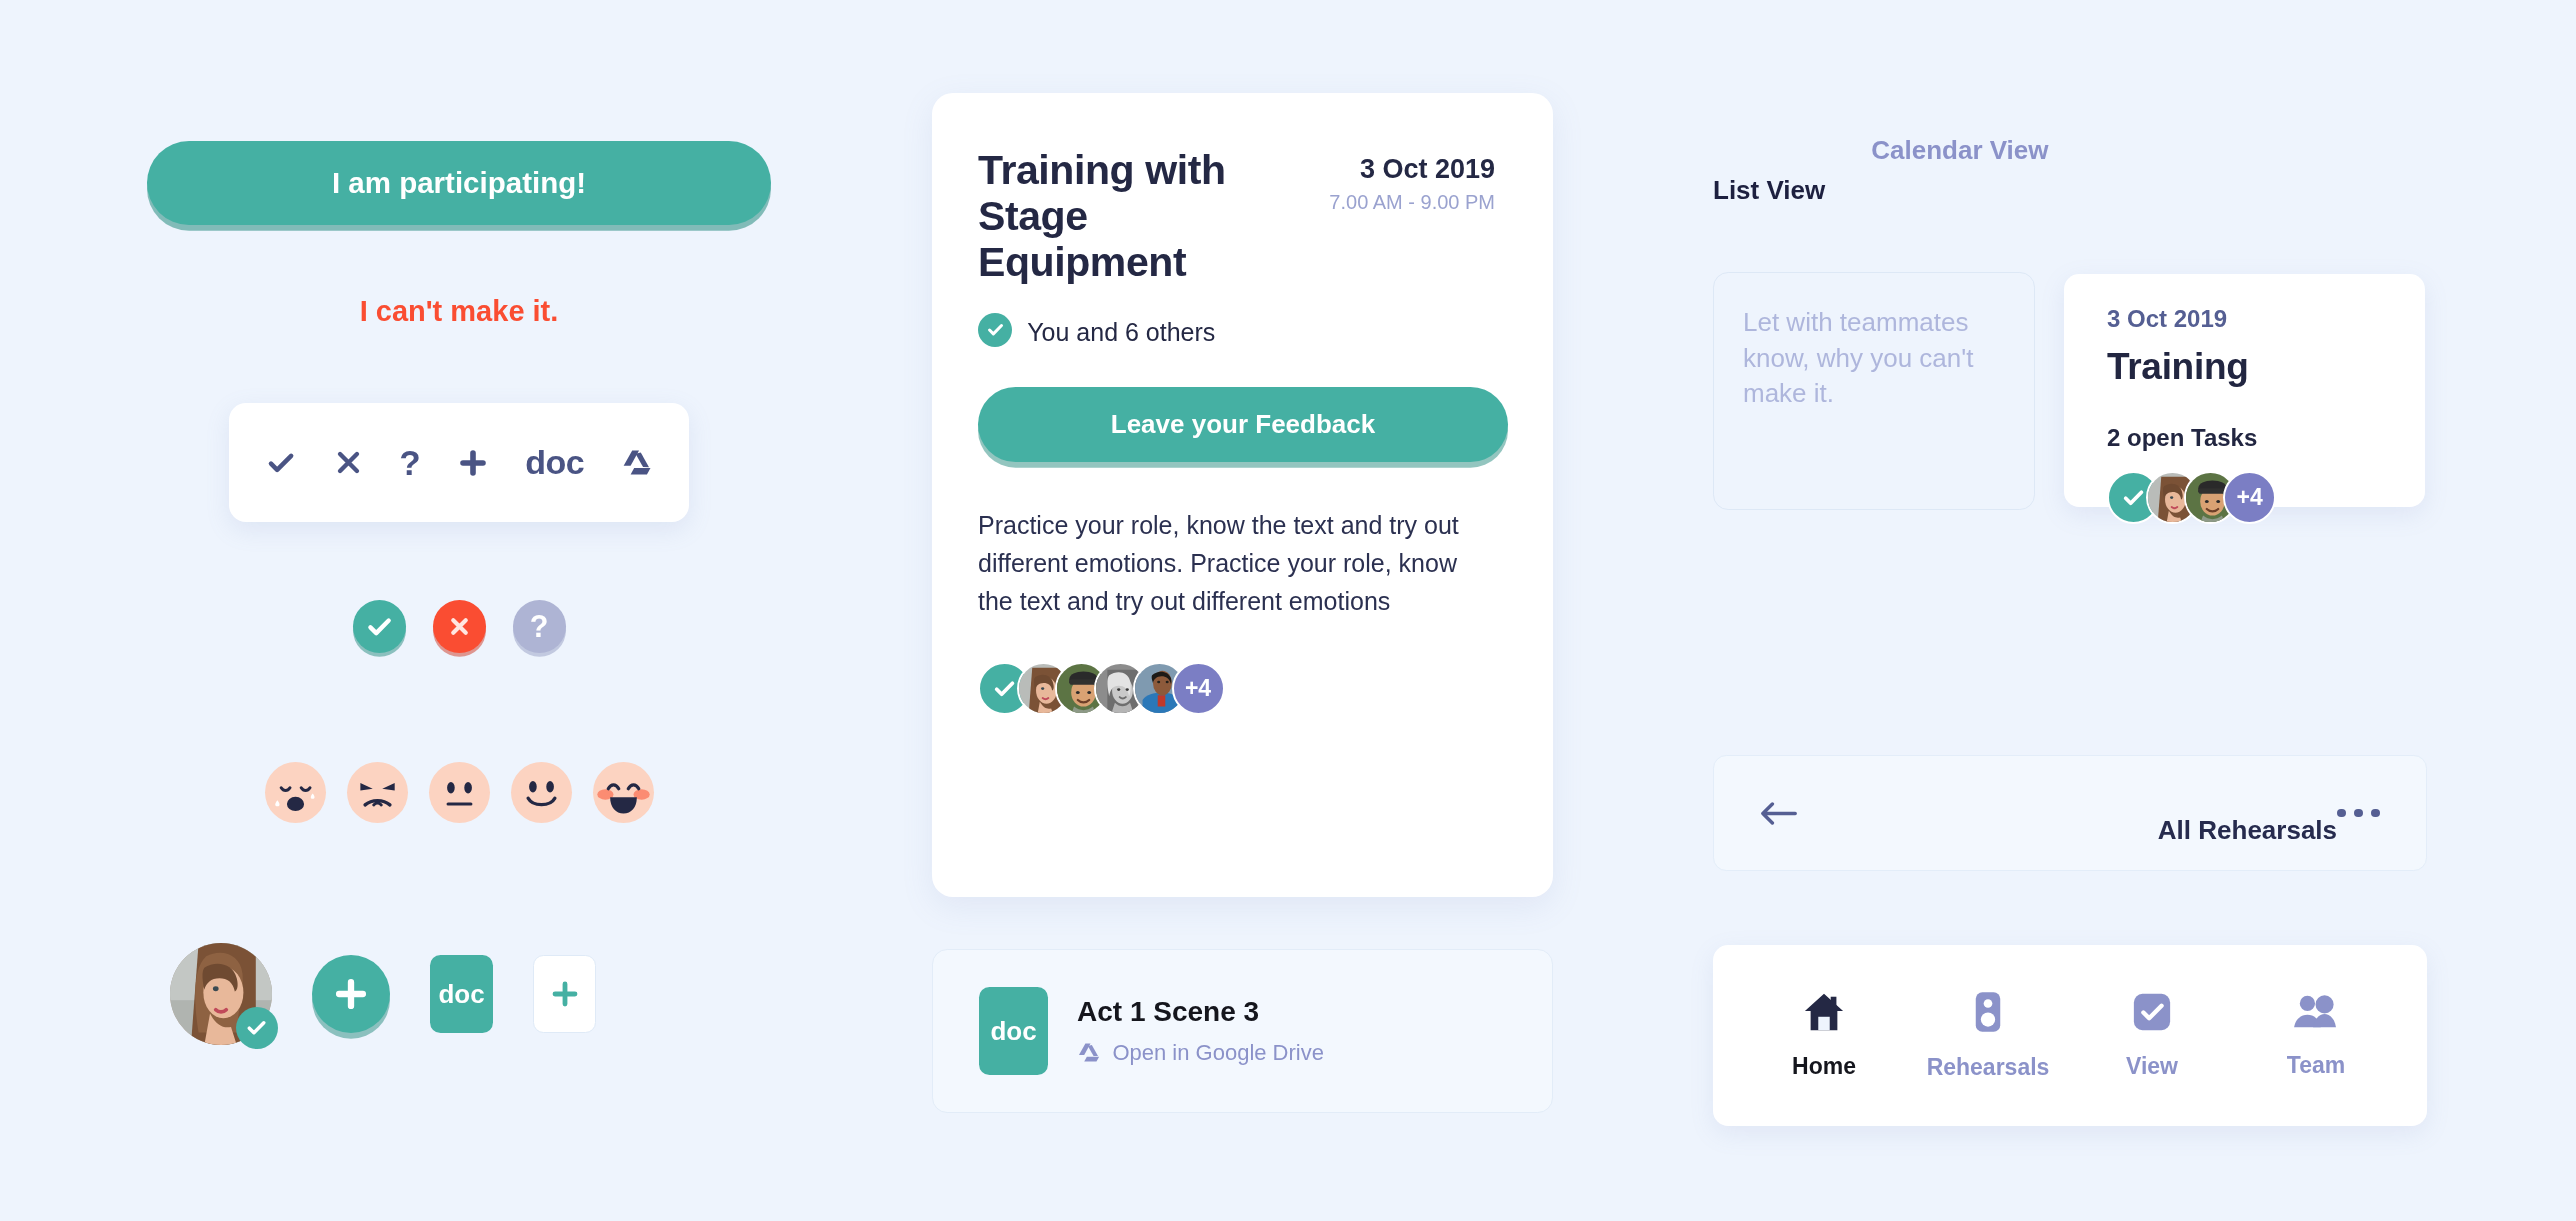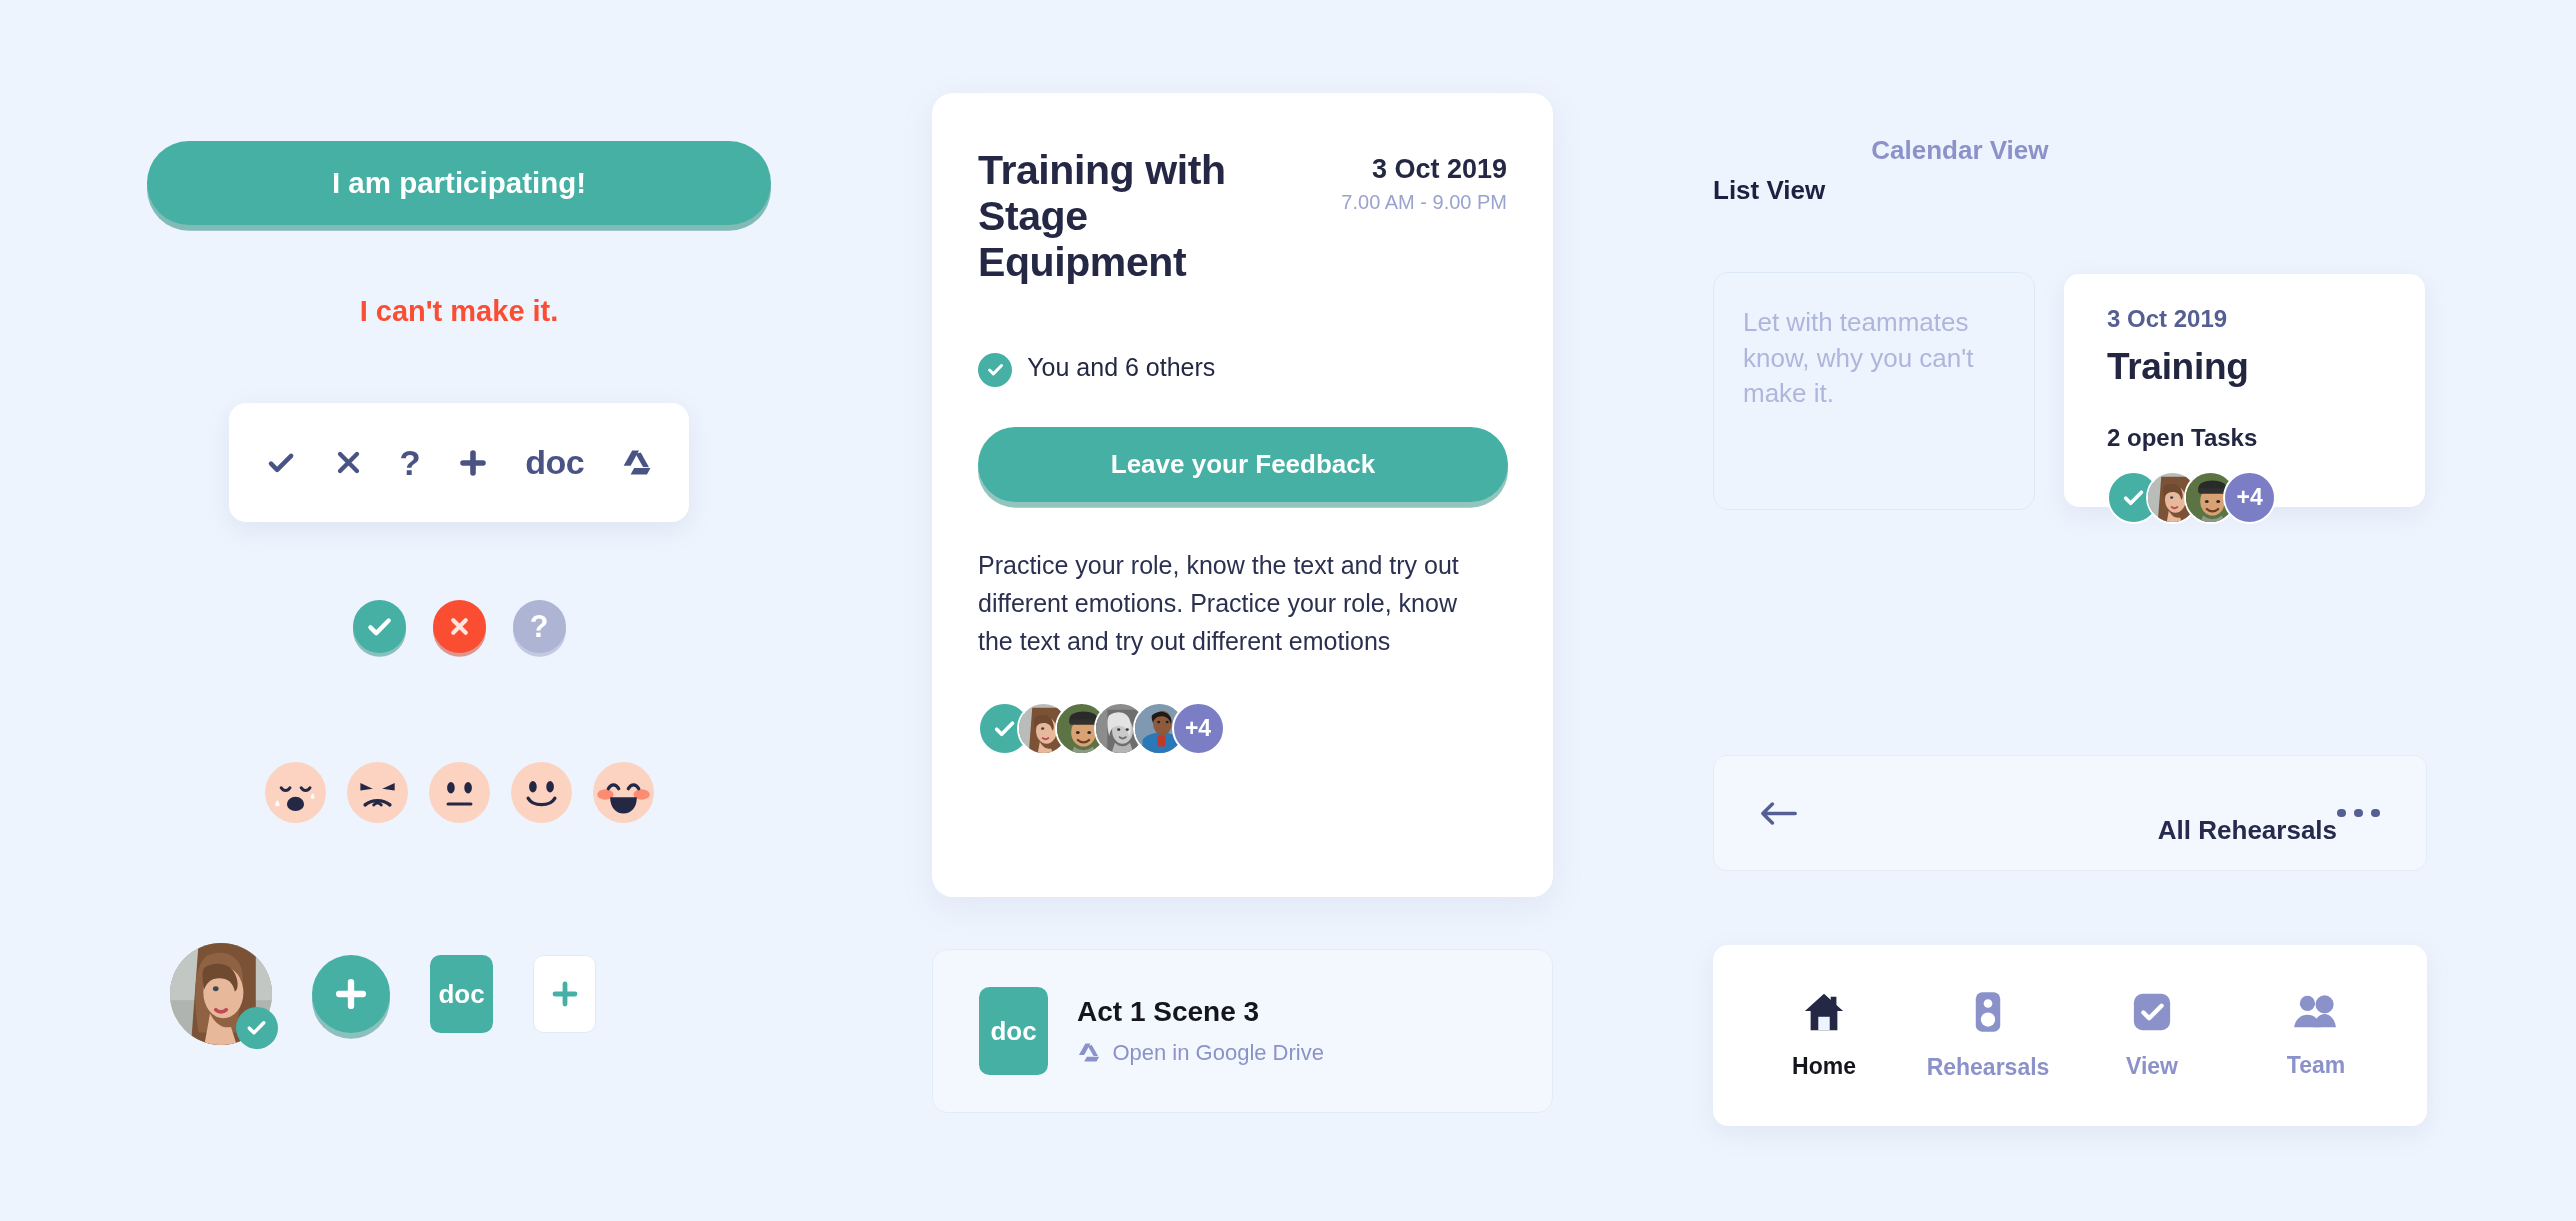--- a/index.html
+++ b/index.html
@@ -107,32 +107,32 @@
     display: flex; align-items: center; justify-content: center;
     cursor: pointer;
   }
 
   
   .card-main {
     position: absolute; left: 932px; top: 93px;
     width: 621px; height: 804px;
     background: #ffffff; border-radius: 21px;
     box-shadow: 0 9.5px 32px rgba(120,140,190,0.12);
-    padding: 55px 46px 0 46px;
+    padding: 55px 58px 0 46px;
   }
   .main-head { display: flex; justify-content: space-between; align-items: flex-start; }
   .main-title {
     font-size: 41px; font-weight: bold; color: #242844;
     line-height: 1.12; letter-spacing: -0.4px; max-width: 295px;
   }
   .main-date { text-align: right; padding-top: 5.7px; }
   .main-date .d { font-size: 27px; font-weight: bold; color: #242844; }
   .main-date .t { font-size: 20px; color: #9aa2cf; margin-top: 6.7px; }
 
-  .attendees { display: flex; align-items: flex-start; gap: 15.2px; margin-top: 67px; }
+  .attendees { display: flex; align-items: flex-end; gap: 15.2px; margin-top: 27px; }
   .att-check {
     width: 34px; height: 34px; border-radius: 50%; background: #45b0a3;
     display: flex; align-items: center; justify-content: center; flex: none;
   }
   .att-label { font-size: 25px; color: #242844; font-weight: 500; }
 
   .feedback-btn {
     margin-top: 40px; width: 530px; height: 75px;
     background: #45b0a3; border-radius: 38px;
     color: #ffffff; font-size: 26px; font-weight: bold;

